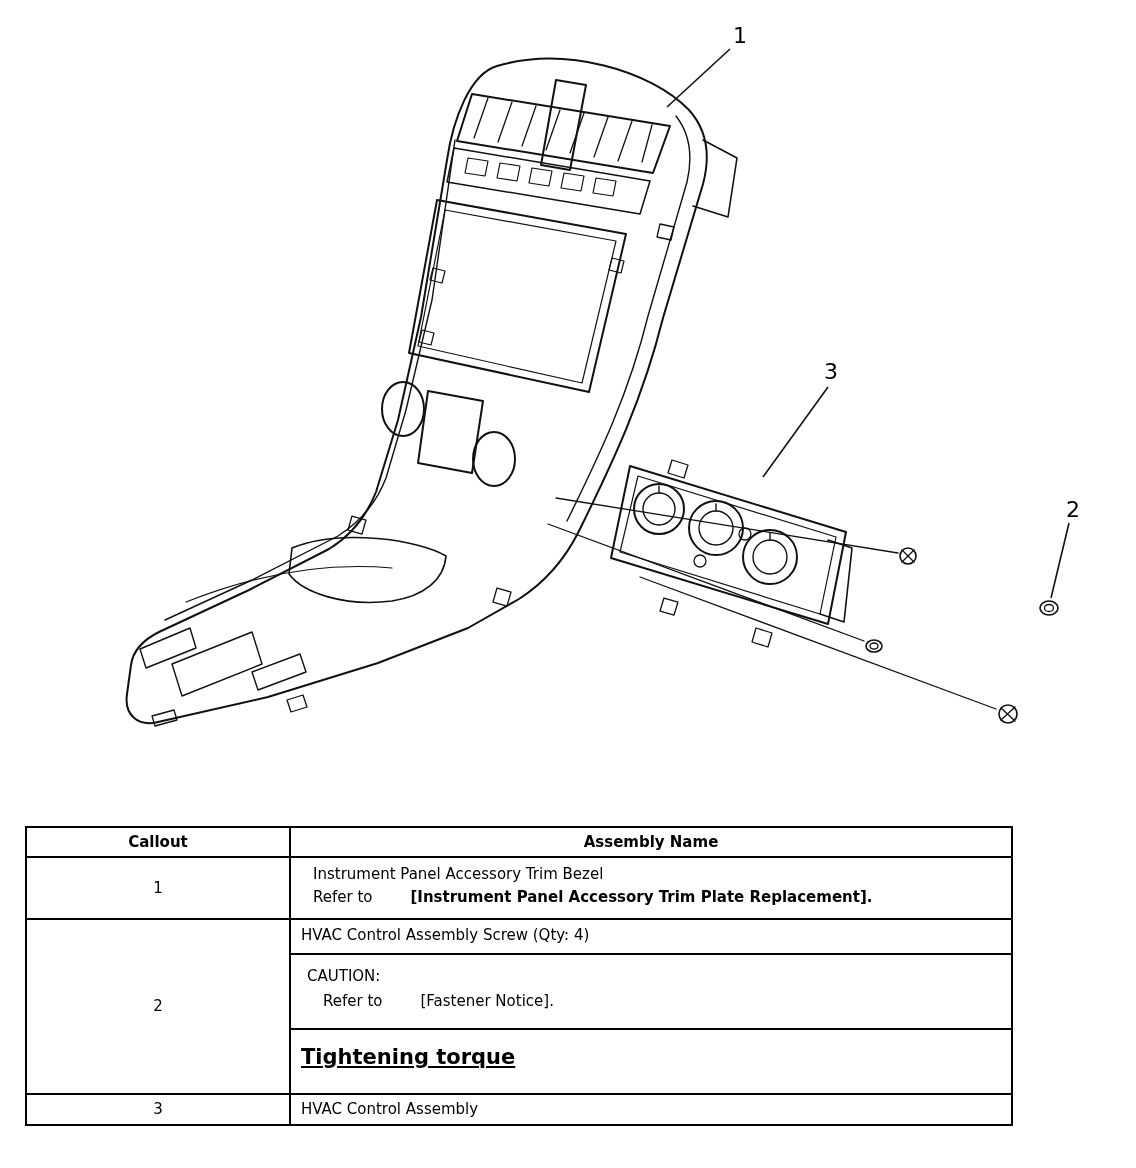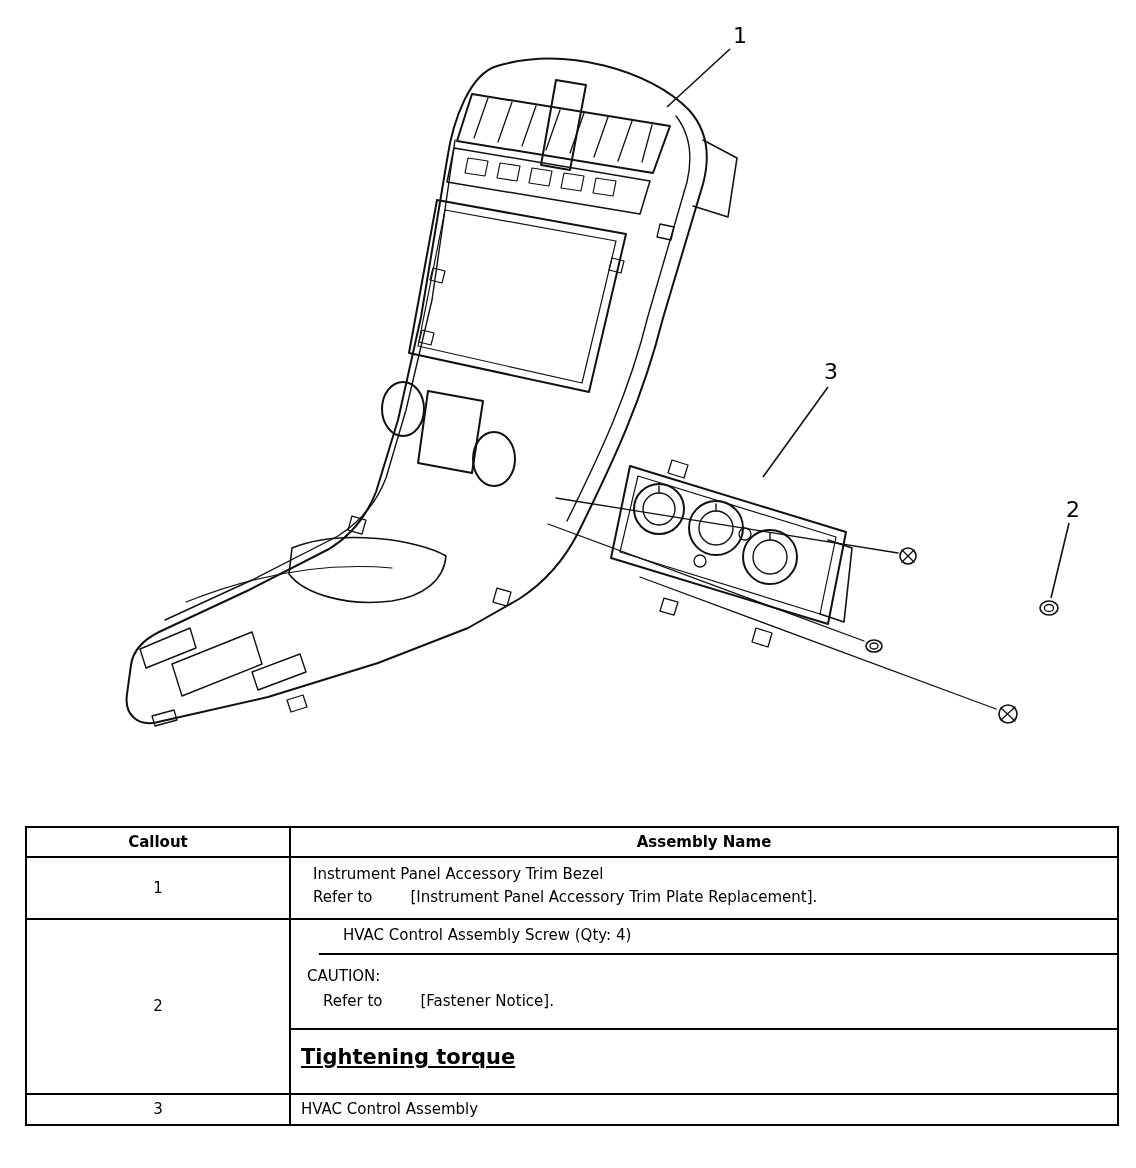--- a/index.html
+++ b/index.html
@@ -14,49 +14,48 @@
   .figure-wrap {
     position: absolute; left: 0; top: 0;
     width: 1136px; height: 800px;
   }
   svg text { font-family: "DejaVu Sans", "Liberation Sans", sans-serif; }
 
   
   .comp-table {
     position: absolute;
     left: 25px; top: 826px;
-    width: 1094px;
+    width: 988px;
     border: 2px solid #000;
     background: #fff;
     font-size: 15px;
   }
   .t-row {
     display: grid;
     grid-template-columns: 264px 1fr;
     border-bottom: 2px solid #000;
   }
   .t-row:last-child { border-bottom: none; }
   .callout-cell {
     border-right: 2px solid #000;
     display: flex; align-items: center; justify-content: center;
     text-align: center;
   }
   .header-row { height: 30px; }
   .header-row .cell { font-weight: bold; display:flex; align-items:center; justify-content:center; }
   .comp-cell { padding: 0; }
   .padded { padding: 5px 10px 7px 22px; line-height: 1.5; }
-  .bold { font-weight: normal; }
+  .bold { font-weight: bold; }
   .gap { margin-left: 38px; }
   .row1 { min-height: 62px; }
   .row3 { min-height: 28px; }
   .row3 .padded { padding: 3px 10px 4px 10px; }
   .sec-screw {
-    padding: 6px 10px 9px 24px;
+    padding: 6px 10px 9px 10px;
     border-bottom: 2px solid #000;
-    margin-left: 28px;
   }
   .sec-caution {
     padding: 11px 21px 15px 16px;
     border-bottom: 2px solid #000000;
     font-weight: normal;
     line-height: 1.45;
   }
   .caution-refer { padding-left: 16px; margin-top: 3px; }
   .sec-torque { padding: 15px 10px 12px 10px; font-weight: bold; }
   .torque-title { text-decoration: underline; font-size: 21px; margin-bottom: 12px; }

